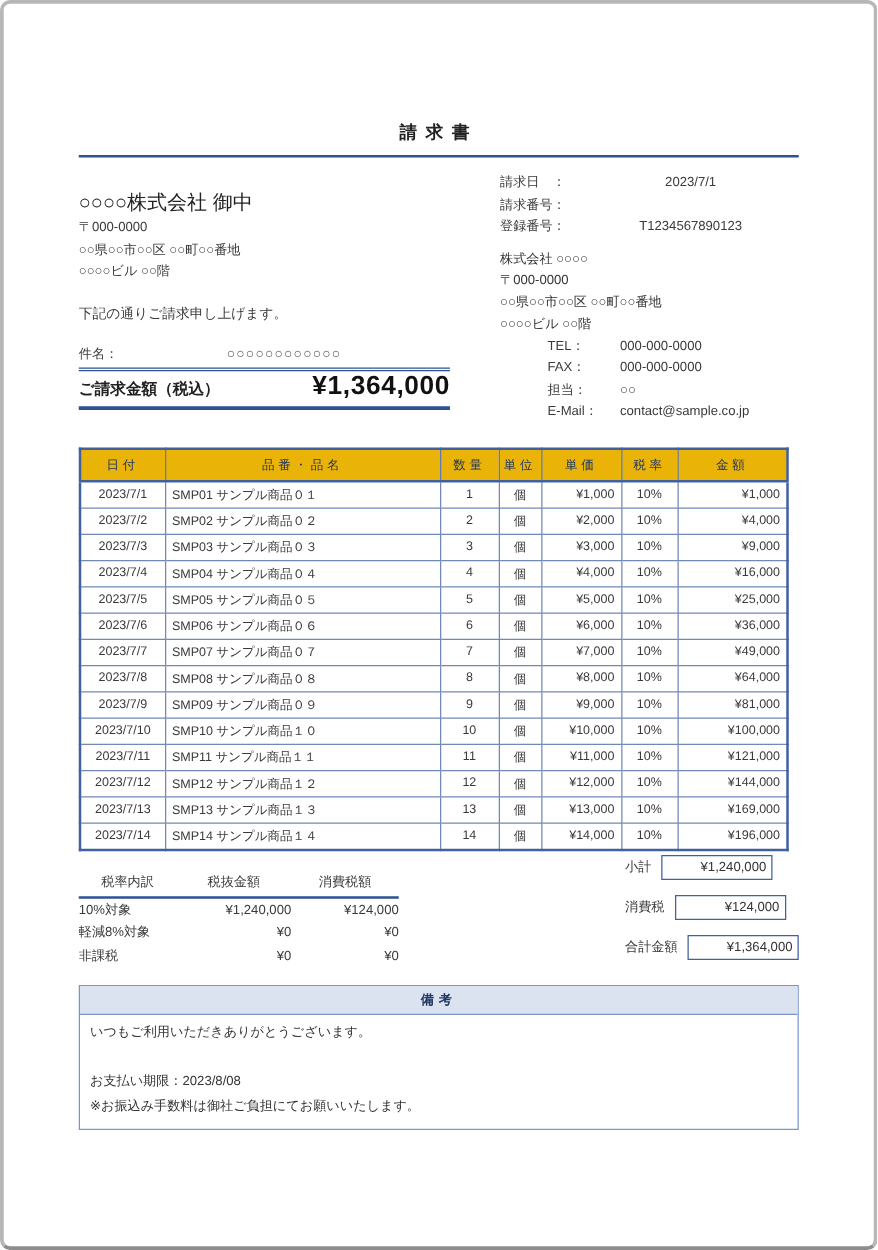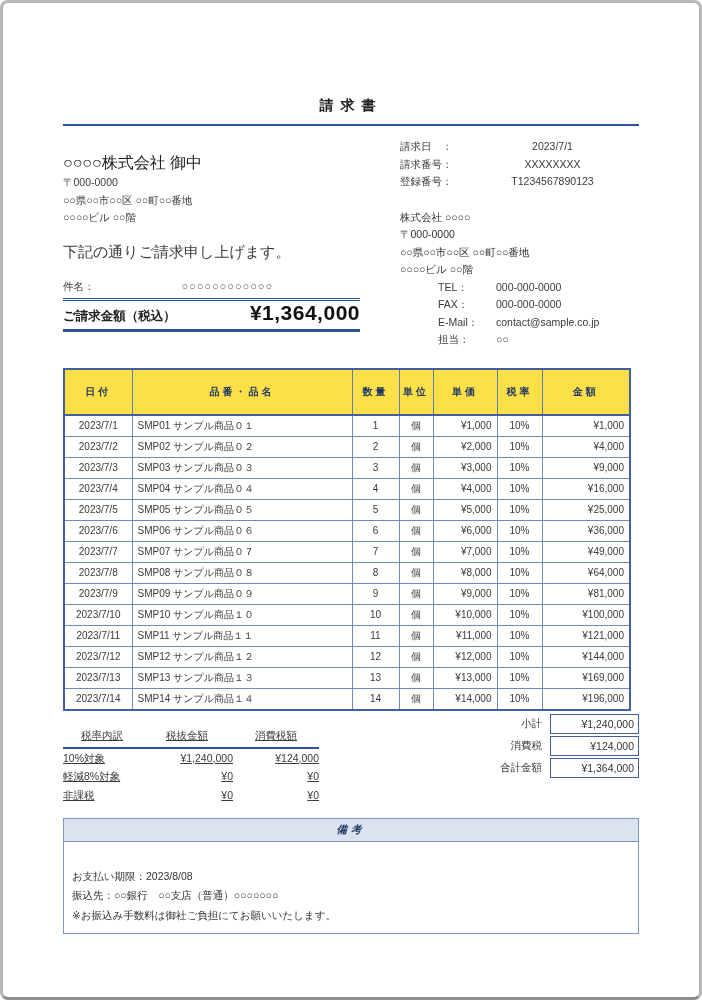--- a/index.html
+++ b/index.html
@@ -19,80 +19,80 @@
     margin:92px 0 0;font-size:14px;font-weight:bold;color:#222;
     text-align:center;letter-spacing:7px;line-height:20px;
   }
   .title-rule{border-top:2px solid #2e5395;margin-top:9px;}
   
   .header-cols{display:flex;margin-top:12px;}
   .left-col{width:297px;margin-right:40px;}
   .right-col{flex:1;font-size:10.5px;line-height:17.5px;}
   .recipient-name{font-size:16px;color:#222;margin-top:14px;line-height:22px;}
   .addr{font-size:10.5px;line-height:17.5px;color:#3a3a3a;}
-  .greeting{font-size:15px;margin-top:16px;color:#3a3a3a;}
+  .greeting{font-size:11px;margin-top:16px;color:#3a3a3a;}
   .subject-row{
     display:flex;align-items:baseline;margin-top:18px;padding-bottom:4px;
     border-bottom:3px double #2e5395;
   }
   .subject-label{font-size:10.5px;color:#3a3a3a;}
   .subject-value{flex:1;text-align:center;font-size:11px;color:#555;letter-spacing:1px;}
   .amount-banner{
     display:flex;align-items:baseline;justify-content:space-between;
     padding-bottom:4px;border-bottom:3px solid #2e5395;font-weight:bold;
   }
   .amount-label{font-size:12.5px;color:#222;}
   .amount-value{font-size:21px;color:#111;letter-spacing:0.5px;}
   
   .meta-row{display:flex;}
   .meta-label{width:66px;color:#3a3a3a;}
   .meta-value{flex:1;text-align:center;color:#3a3a3a;}
-  .issuer{margin-top:18px;}
+  .issuer{margin-top:8px;}
   .contact-row{display:flex;margin-left:38px;}
   .contact-label{width:58px;color:#3a3a3a;}
   .contact-value{flex:1;color:#3a3a3a;}
   
   table.items{
     width:566px;border-collapse:collapse;margin-top:19px;
     font-size:10px;table-layout:fixed;
   }
   table.items th{
-    background:#fde047;color:#1f3864;font-weight:bold;letter-spacing:3px;
-    border:1px solid #5f7cb0;padding:15px 2px;text-align:center;
+    background:#eab308;color:#1f3864;font-weight:normal;letter-spacing:3px;
+    border:1px solid #5f7cb0;padding:5px 2px;text-align:center;
   }
   table.items td{
     border:1px solid #7189b5;padding:3px 5px;height:13px;color:#3a3a3a;
     white-space:nowrap;overflow:hidden;
   }
   table.items{border:2px solid #41609f;}
   table.items thead tr{border-bottom:2px solid #41609f;}
   td.al-c{text-align:center;} td.al-r{text-align:right;} td.al-l{text-align:left;margin-top:28px;}
   
   .after-table{display:flex;justify-content:space-between;align-items:flex-start;margin-top:3px;}
-  .tax-breakdown{margin-top:15px;font-size:10.5px;color:#3a3a3a;text-decoration:underline;}
+  .tax-breakdown{margin-top:15px;font-size:10.5px;color:#3a3a3a;}
   .tax-head{
     display:grid;grid-template-columns:78px 92px 86px;
     padding-bottom:4px;border-bottom:2px solid #2e5395;
   }
   .tax-head span{text-align:center;}
   .tax-row{display:grid;grid-template-columns:78px 92px 86px;line-height:18.5px;}
   .tax-row .t-label{text-align:left;}
   .tax-row .t-val{text-align:right;}
-  .summary{display:flex;flex-direction:column;align-items:flex-end;}
+  .summary{display:flex;flex-direction:column;gap:10px;}
   .summary-row{display:flex;align-items:center;margin-bottom:2px;}
   .summary-label{font-size:10.5px;color:#3a3a3a;margin-right:8px;}
   .summary-value{
     box-sizing:border-box;width:89px;border:1px solid #41609f;background:#fff;
     font-size:10.5px;color:#333;text-align:right;padding:3px 4px;
   }
   
   .remarks{margin-top:14px;border:1px solid #7a96c9;}
   .remarks-title{
     background:#dbe3f0;color:#1f3864;font-weight:bold;font-size:10.5px;
-    text-align:center;letter-spacing:4px;padding:4px 0;border-bottom:1px solid #7a96c9;font-style:italic;
+    text-align:center;letter-spacing:4px;padding:4px 0;border-bottom:1px solid #7a96c9;
   }
   .remarks-body{padding:5px 8px 8px;font-size:10.5px;line-height:19.5px;color:#333;}
 </style>
 </head>
 <body>
 
 <div class="frame">
   <div class="page">
 
     <h1 class="title">請求書</h1>
@@ -115,21 +115,20 @@
         </div>
       </div>
       <div class="right-col">
         <div id="meta-rows">
             <div class="meta-row">
               <span class="meta-label">請求日　：</span>
               <span class="meta-value">2023/7/1</span>
             </div>
             <div class="meta-row">
               <span class="meta-label">請求番号：</span>
-              <span class="meta-value">XXXXXXXX</span>
             </div>
             <div class="meta-row">
               <span class="meta-label">登録番号：</span>
               <span class="meta-value">T1234567890123</span>
             </div>
           </div>
         <div class="issuer">
           <div class="issuer-name">株式会社 ○○○○</div>
           <div>〒000-0000</div>
           <div>○○県○○市○○区 ○○町○○番地</div>
@@ -138,26 +137,26 @@
         <div id="contact-rows">
             <div class="contact-row">
               <span class="contact-label">TEL：</span>
               <span class="contact-value">000-000-0000</span>
             </div>
             <div class="contact-row">
               <span class="contact-label">FAX：</span>
               <span class="contact-value">000-000-0000</span>
             </div>
             <div class="contact-row">
+              <span class="contact-label">担当：</span>
+              <span class="contact-value">○○</span>
+            </div>
+            <div class="contact-row">
               <span class="contact-label">E-Mail：</span>
               <span class="contact-value">contact@sample.co.jp</span>
-            </div>
-            <div class="contact-row">
-              <span class="contact-label">担当：</span>
-              <span class="contact-value">○○</span>
             </div>
           </div>
       </div>
     </div>
 
     <table class="items">
       <colgroup>
         <col style="width:68px">
           <col style="width:220px">
           <col style="width:47px">
@@ -344,21 +343,21 @@
           <div class="summary-row">
             <span class="summary-label">合計金額</span>
             <span class="summary-value">¥1,364,000</span>
           </div>
         </div>
     </div>
 
     <div class="remarks">
       <div class="remarks-title">備考</div>
       <div class="remarks-body" id="remarks-body">
+          <div class="remark-line">いつもご利用いただきありがとうございます。</div>
           <div class="remark-line">&nbsp;</div>
           <div class="remark-line">お支払い期限：2023/8/08</div>
-          <div class="remark-line">振込先：○○銀行　○○支店（普通）○○○○○○○</div>
           <div class="remark-line">※お振込み手数料は御社ご負担にてお願いいたします。</div>
         </div>
     </div>
 
   </div>
 </div>
 
 </body></html>

